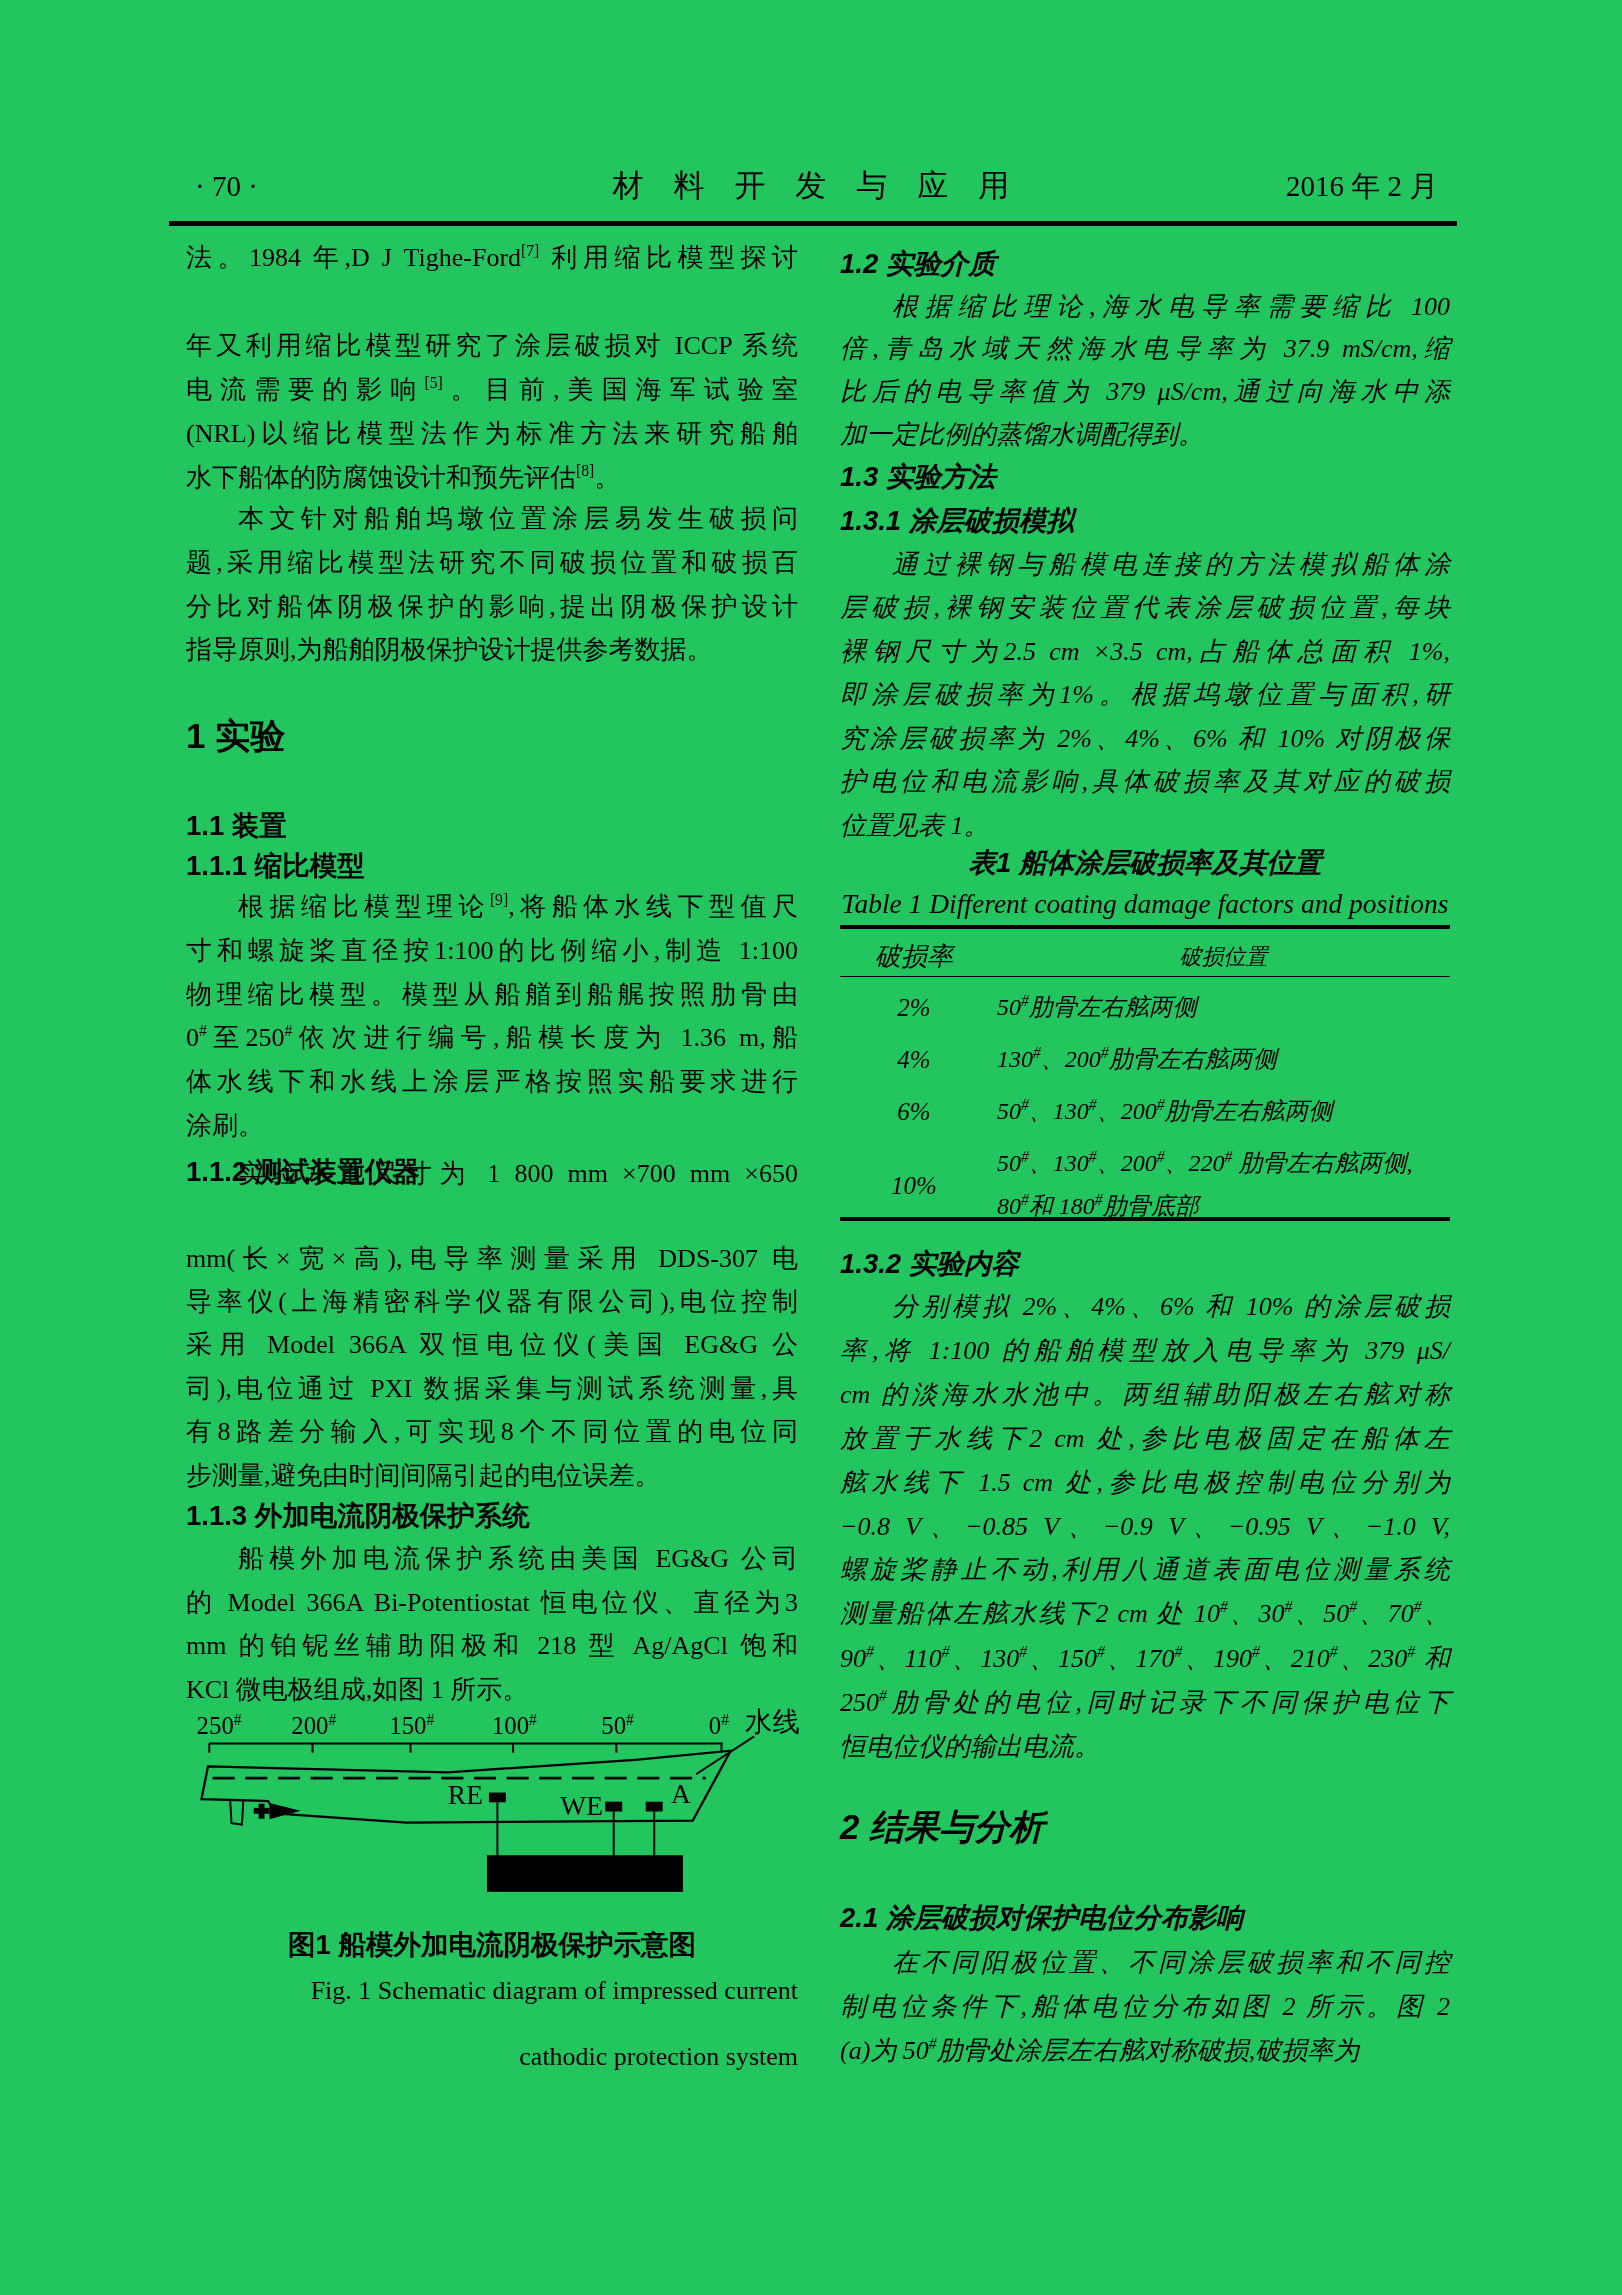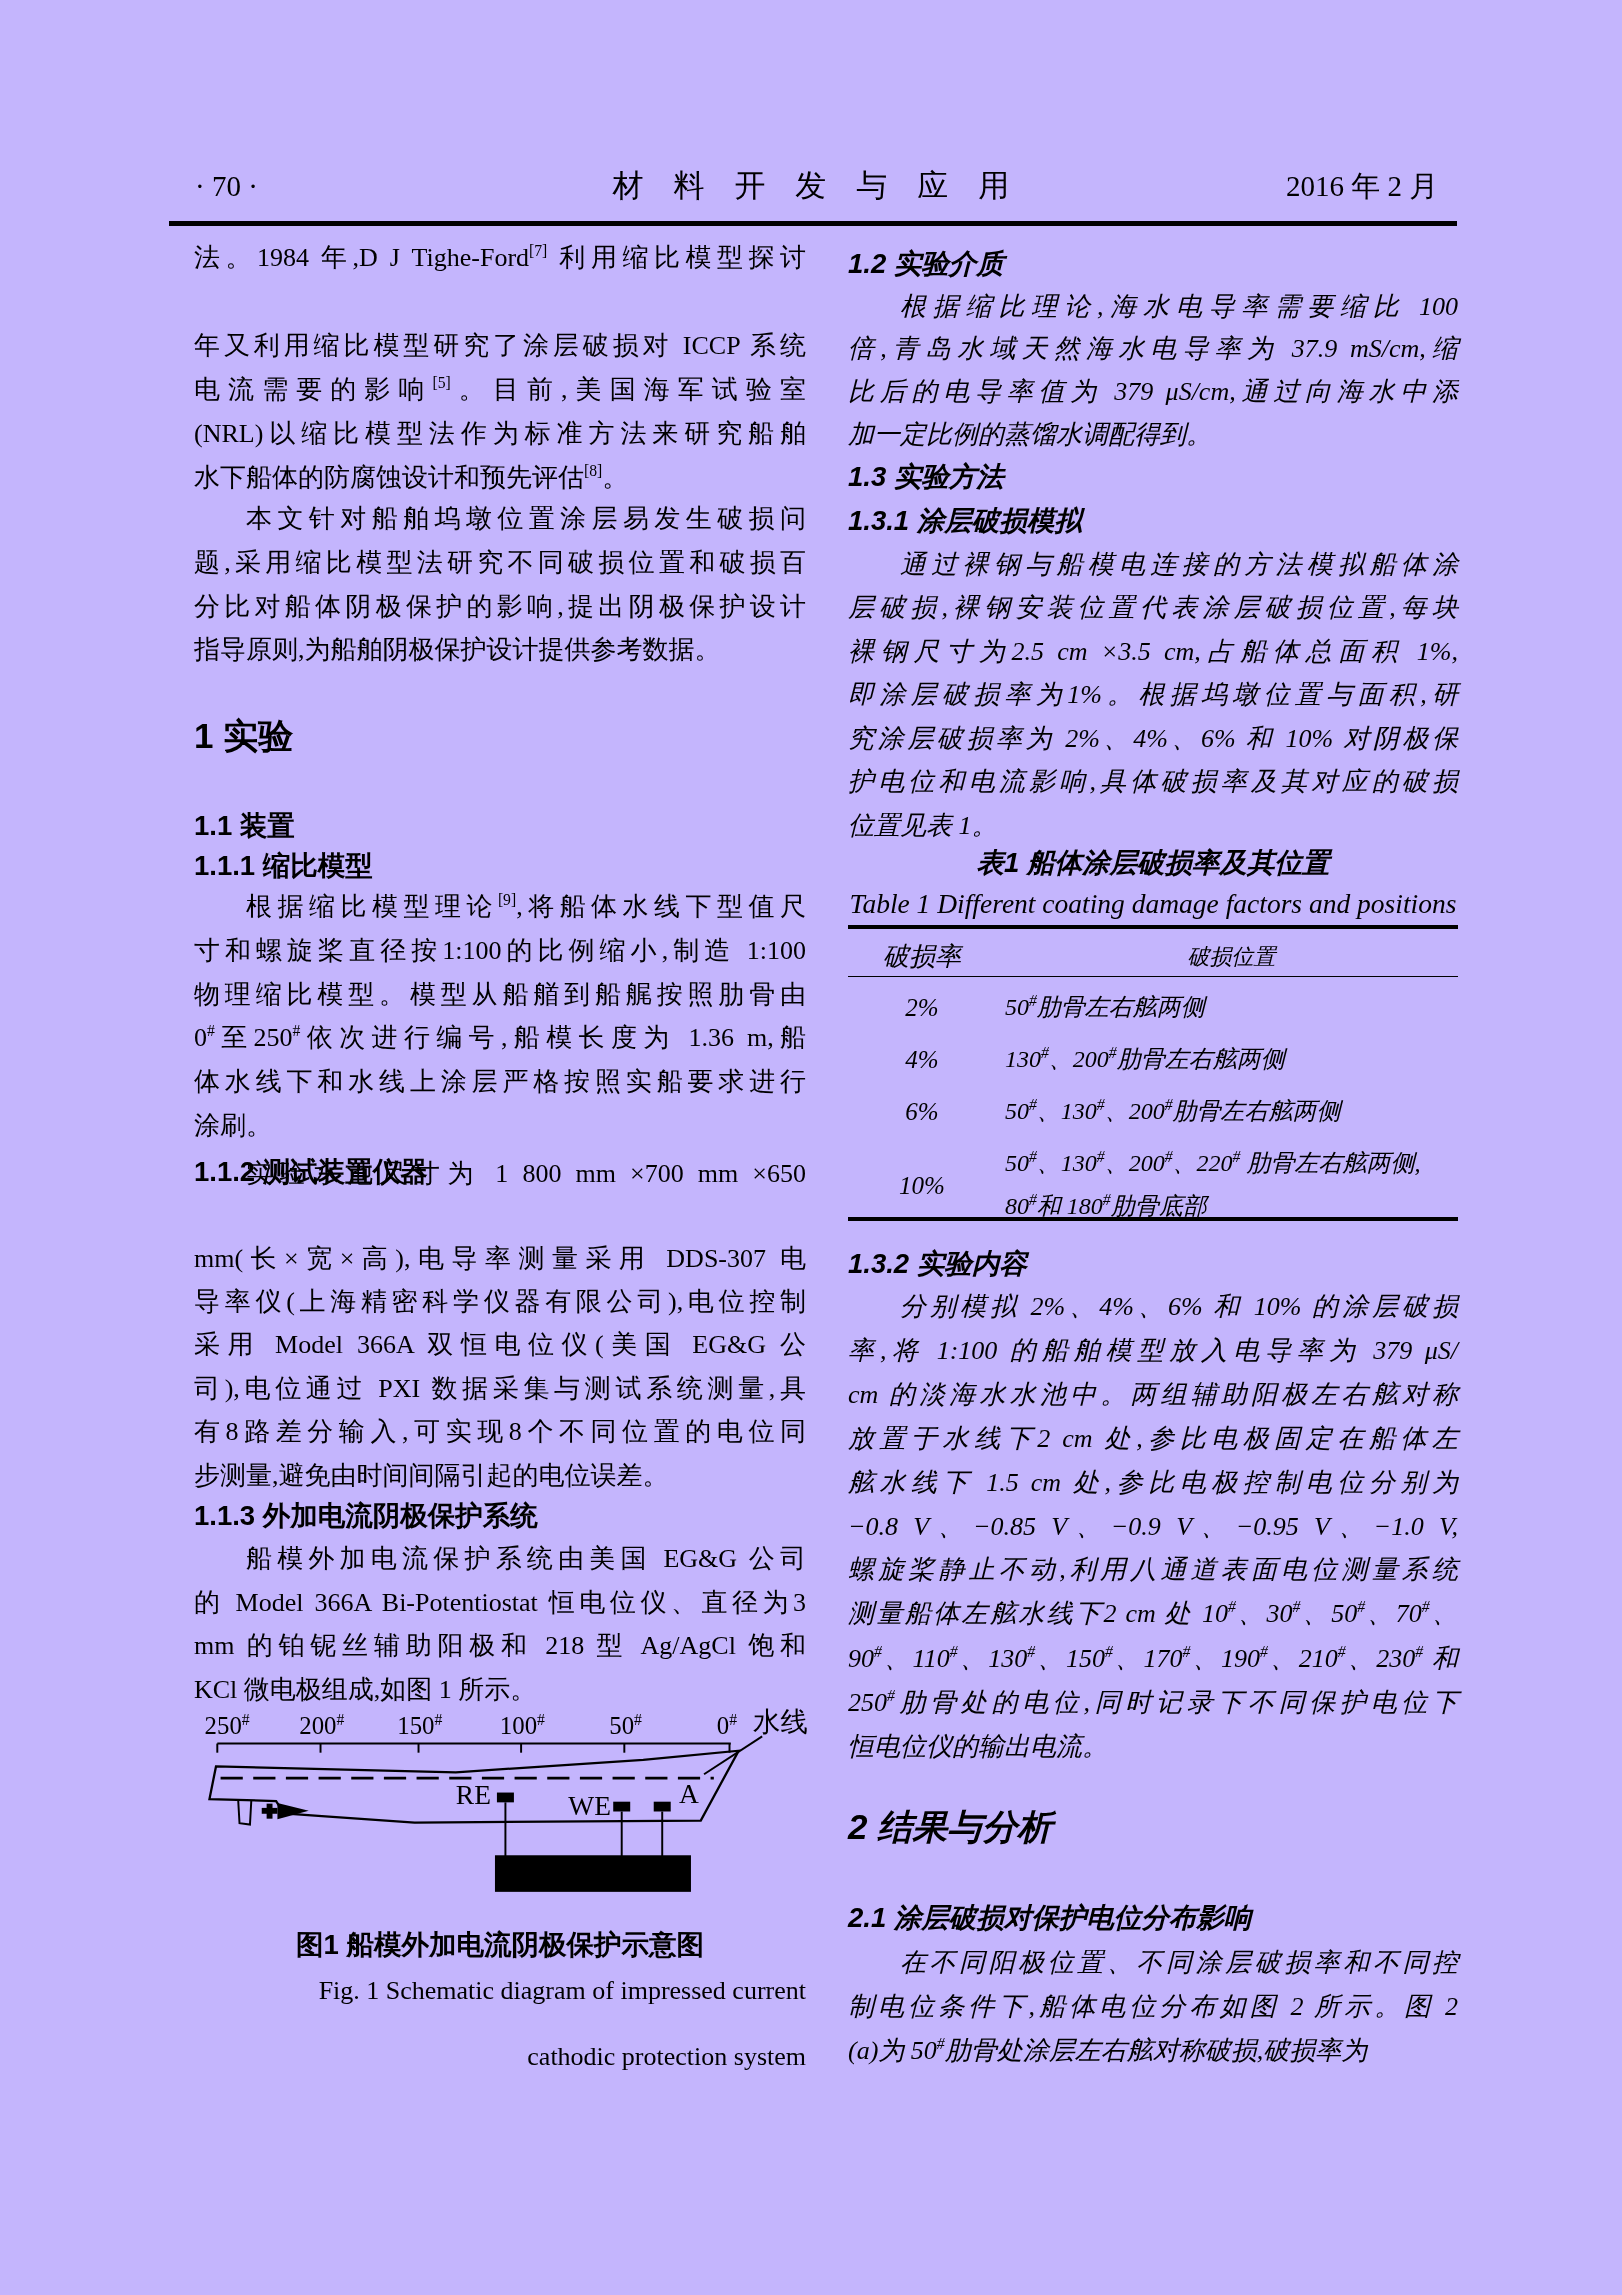--- a/index.html
+++ b/index.html
@@ -1,23 +1,23 @@
 <!DOCTYPE html>
 <html style="font-size:10.5px"><head>
 <meta charset="utf-8">
 <style>
   html,body{margin:0;padding:0;background:#888;}
-  .page{position:relative;width:1623px;height:2295px;background:#c4b5fd;color:#000;
+  .page{position:relative;width:1623px;height:2295px;background:#22c55e;color:#000;
         font-family:"Liberation Serif","DejaVu Serif",serif;overflow:hidden;}
   .hdr-item{position:absolute;top:169px;font-size:29px;line-height:34px;}
   .hdr-pagenum{left:195px;}
   .hdr-title{left:0;width:1623px;text-align:center;font-size:31px;word-spacing:19.6px;letter-spacing:1.3px;}
   .hdr-date{left:1286px;}
   .hdr-rule{position:absolute;left:169px;top:221px;width:1288px;height:5.2px;background:#000;}
-  .col{position:absolute;top:0;height:2295px;margin-left:8px;}
+  .col{position:absolute;top:0;height:2295px;}
   .col-left{left:186px;width:612px;}
   .col-right{left:840px;width:610px;font-style:italic;}
   .line{position:absolute;left:0;width:100%;font-size:26px;line-height:37px;text-align:left;}
   .line.j{text-align:justify;text-align-last:justify;}
   .line.ind{text-indent:52px;}
   sup{font-size:15.7px;line-height:0;vertical-align:super;}
   .h-big{position:absolute;left:0;width:100%;font-family:"Liberation Sans","DejaVu Sans",sans-serif;
          font-weight:bold;font-size:35px;line-height:41px;}
   .h-sub{position:absolute;left:0;width:100%;font-family:"Liberation Sans","DejaVu Sans",sans-serif;
          font-weight:bold;font-size:27.5px;line-height:37px;}

